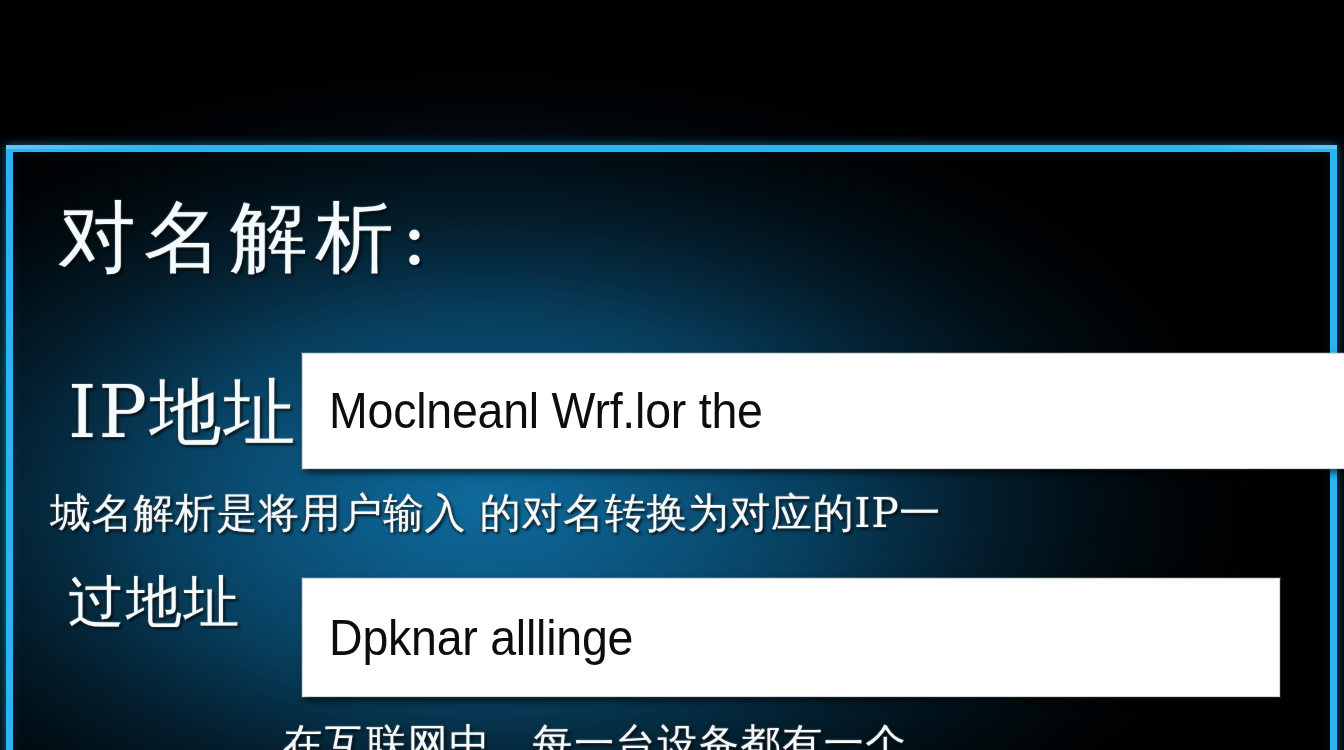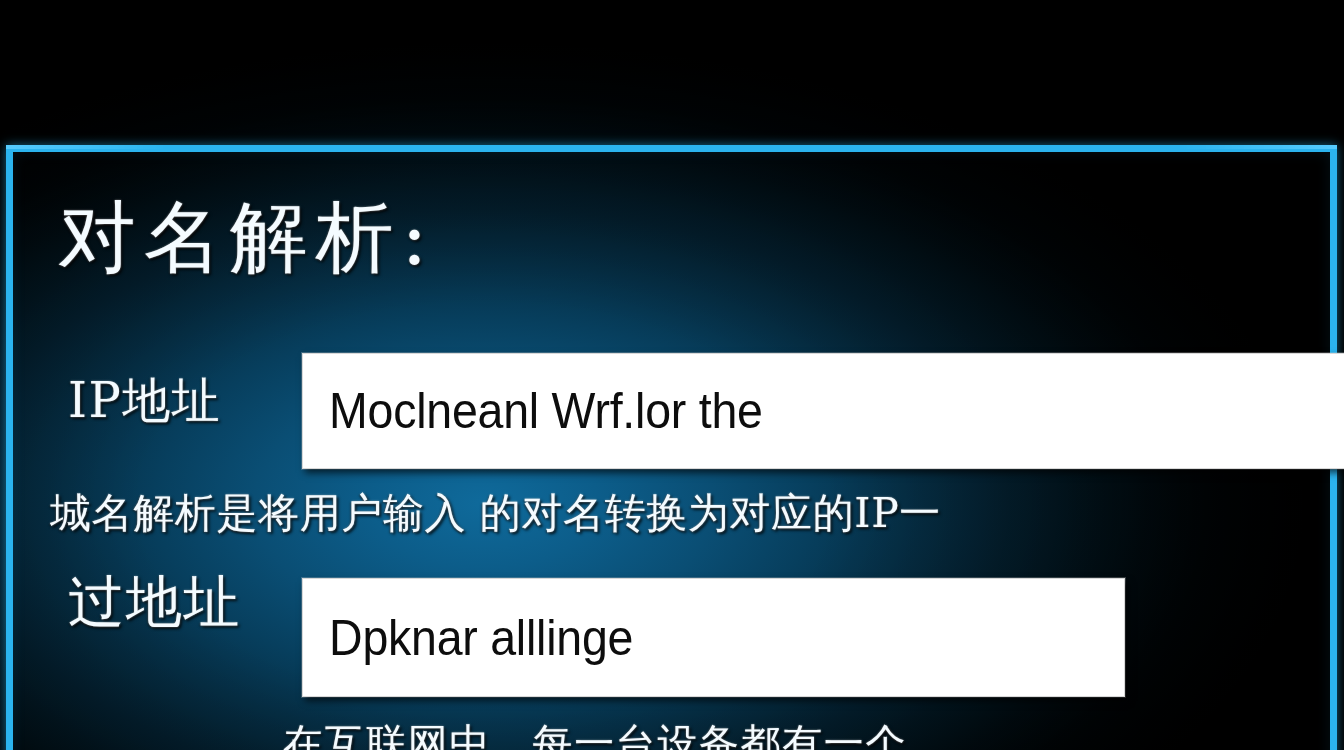--- a/index.html
+++ b/index.html
@@ -100,21 +100,21 @@
     font-size: 78px;
     line-height: 1;
     letter-spacing: 0.10em;
   }
 
   
   #label-ip {
     position: absolute;
     left: 68px;
     top: 338px;
-    font-size: 48px;
+    font-size: 72px;
     line-height: 1;
     letter-spacing: 0.03em;
   }
   #label-addr {
     position: absolute;
     left: 68px;
     top: 536px;
     font-size: 56px;
     line-height: 1;
     letter-spacing: 0.03em;
@@ -166,21 +166,21 @@
 
   #textbox-1 {
     left: 302px;
     top: 315px;
     width: 1139px;
     height: 116px;
   }
   #textbox-2 {
     left: 302px;
     top: 540px;
-    width: 823px;
+    width: 978px;
     height: 119px;
   }
 </style>
 </head>
 <body>
 
 <div id="slide">
 
   <div id="vignette"></div>
 

